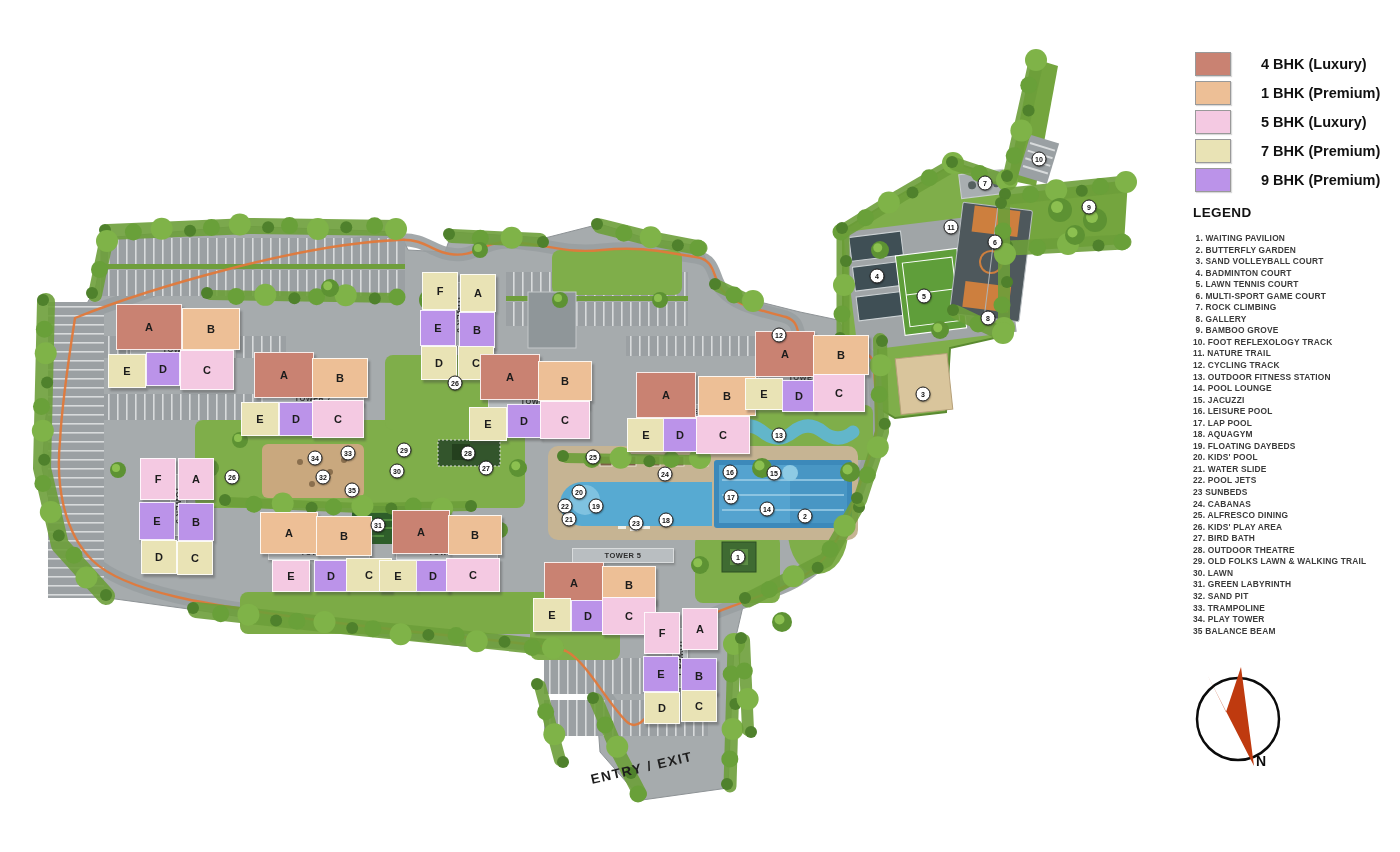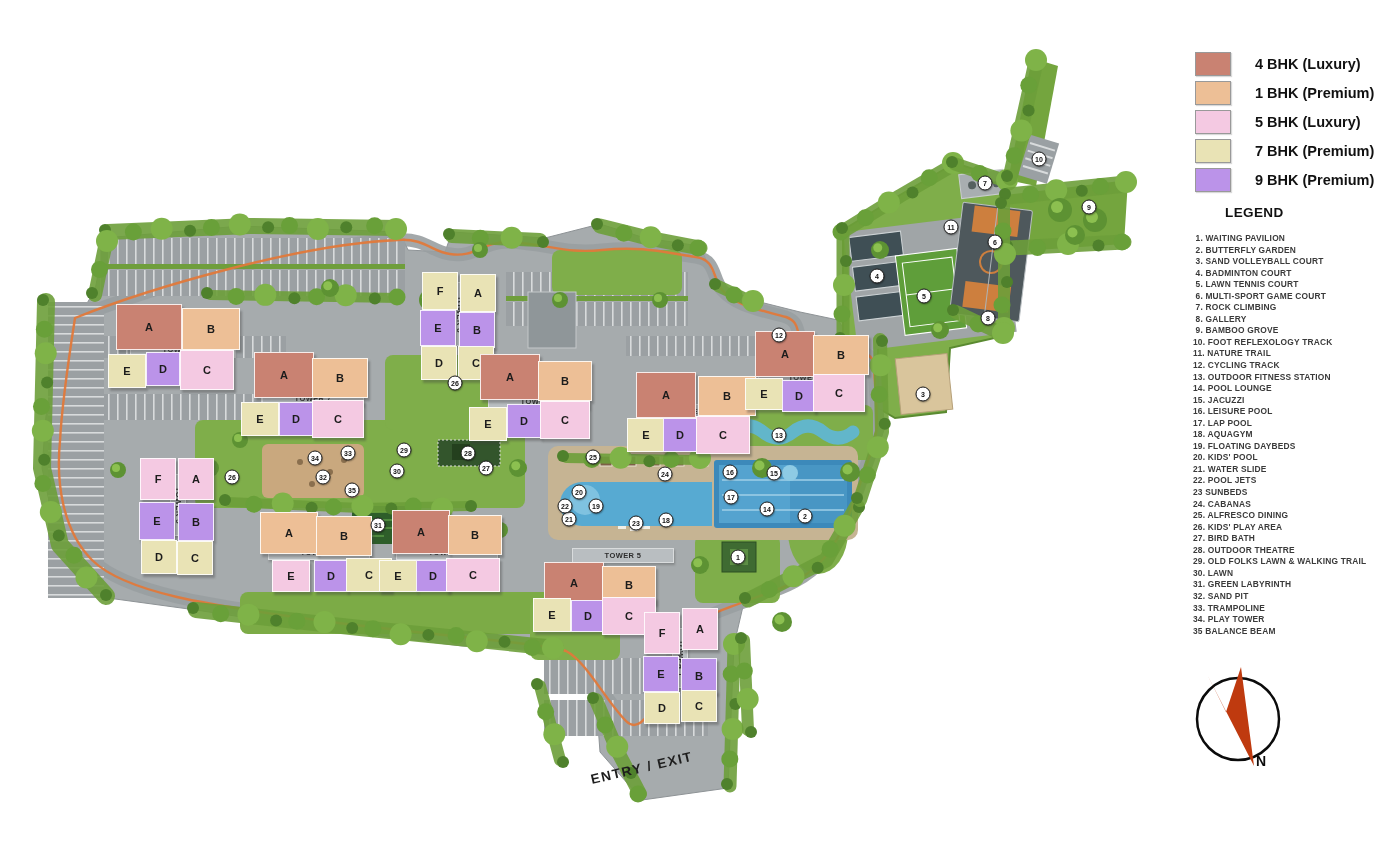--- a/index.html
+++ b/index.html
@@ -10,24 +10,24 @@
   .unit{position:absolute;display:flex;align-items:center;justify-content:center;
         font-weight:bold;font-size:11px;color:#1c1c1c;border:1px solid rgba(255,255,255,.85);
         box-shadow:1.5px 2.5px 2px rgba(60,60,60,.35);z-index:3;pointer-events:auto;}
   .tower-label{position:absolute;background:#b9bec1;border:1px solid #d9dcdd;color:#2e2e2e;
         font-size:7.5px;font-weight:bold;display:flex;align-items:center;justify-content:center;
         letter-spacing:.4px;box-shadow:1px 2px 2px rgba(60,60,60,.3);z-index:2;white-space:nowrap;pointer-events:auto;}
   .tower-label.v{writing-mode:vertical-rl;}
   .marker{position:absolute;width:13px;height:13px;background:#fff;border:1px solid #1a1a1a;border-radius:50%;
         display:flex;align-items:center;justify-content:center;font-size:7px;font-weight:bold;color:#111;
         transform:translate(-50%,-50%);box-shadow:.5px 1px 1.5px rgba(0,0,0,.35);z-index:6;pointer-events:auto;}
-  .key-row{position:absolute;left:1195px;display:flex;align-items:center;gap:24px;height:24px;}
+  .key-row{position:absolute;left:1195px;display:flex;align-items:center;gap:30px;height:24px;}
   .key-swatch{width:34px;height:22px;border:1px solid #999;box-shadow:1px 1px 1px rgba(0,0,0,.15);}
   .key-label{font-size:14.5px;font-weight:bold;color:#111;}
-  .legend-title{position:absolute;left:1193px;top:205px;font-size:13.5px;font-weight:bold;color:#111;letter-spacing:.4px;margin-left:32px;}
+  .legend-title{position:absolute;left:1193px;top:205px;font-size:13.5px;font-weight:bold;color:#111;letter-spacing:.4px;}
   .legend-list{position:absolute;left:1193px;top:233px;width:210px;}
   .legend-item{font-size:8.4px;font-weight:bold;color:#3a3a3a;line-height:11.55px;white-space:pre;letter-spacing:.2px;}
 </style>
 </head>
 <body>
 
 <div class="stage">
 
 <svg id="scene" width="1400" height="852" viewBox="0 0 1400 852">
   <defs>

